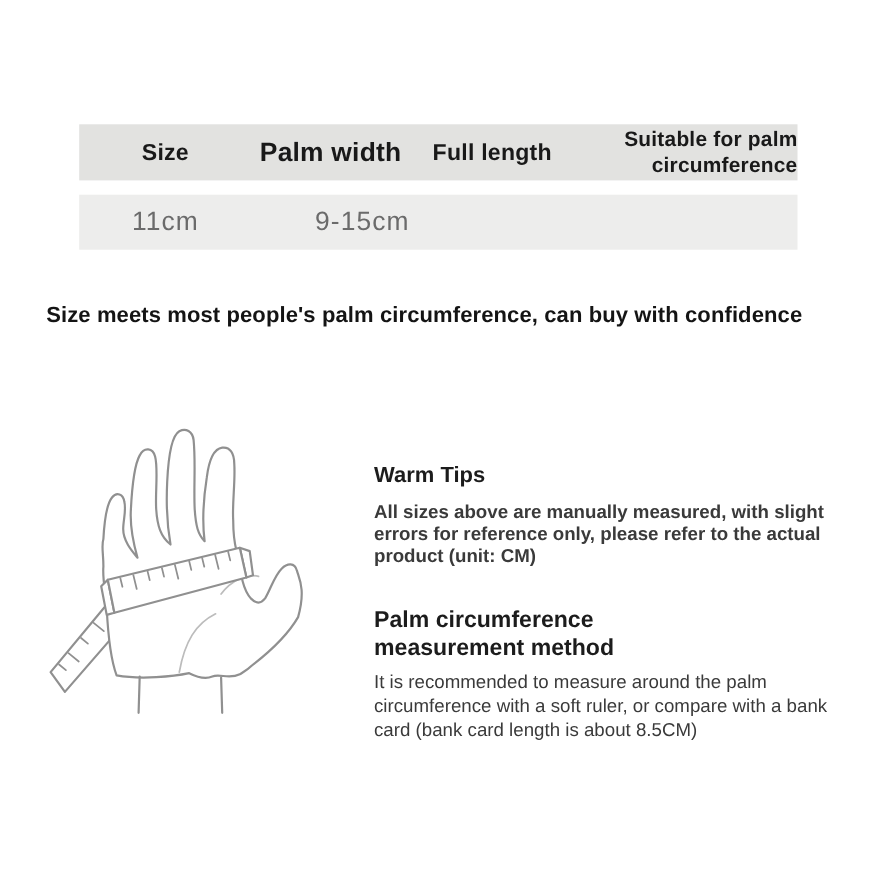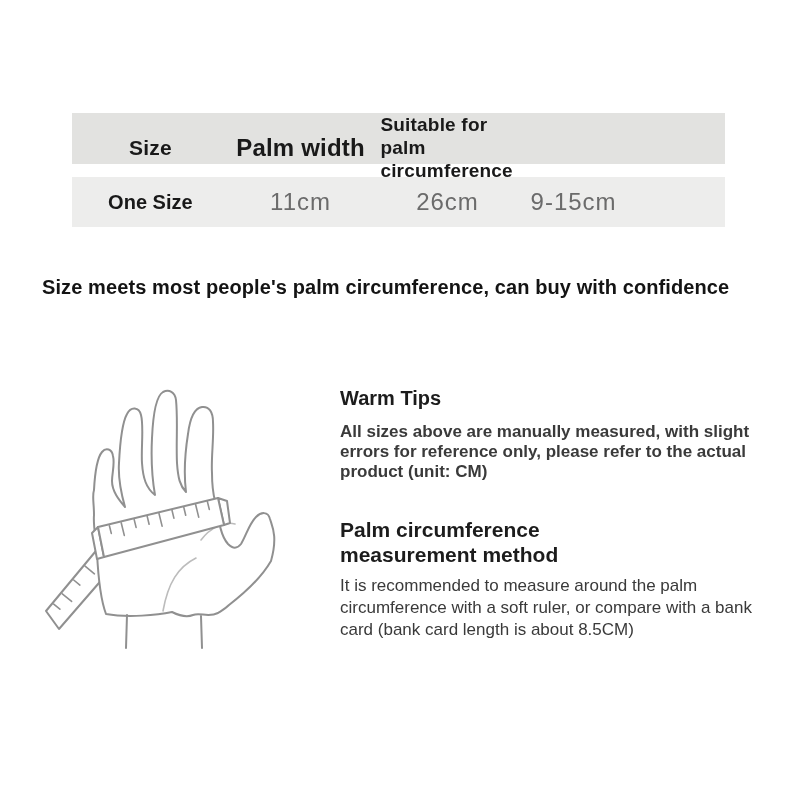--- a/index.html
+++ b/index.html
@@ -6,50 +6,49 @@
   body{
     width:800px;height:800px;position:relative;background:#ffffff;
     font-family:"Liberation Sans", sans-serif;color:#1b1b1b;overflow:hidden;
   }
   
   .size-table{position:absolute;left:72px;top:113px;width:653px;}
   .t-row{display:grid;grid-template-columns:24% 22% 23% 31%;align-items:center;}
   .t-head{height:51px;background:#e2e2e0;}
   .t-body{height:50px;background:#ededec;margin-top:13px;}
   .cell{text-align:center;}
-  .cell.last{text-align:left;padding-left:8px;}
+  .cell.last{text-align:right;padding-left:8px;}
   .h-cell{font-weight:bold;color:#191919;font-size:21px;letter-spacing:.2px;}
   .h-cell.big{font-size:24px;}
   .h-cell.last{font-size:19px;line-height:23px;}
   .d-label{font-weight:bold;font-size:20px;color:#191919;}
   .d-val{font-size:24px;color:#6b6b6b;font-weight:400;letter-spacing:1px;}
   
   .banner{position:absolute;left:42px;top:276px;font-size:20px;font-weight:bold;color:#141414;letter-spacing:.1px;text-align:right;}
   
   .hand{position:absolute;left:28px;top:368px;width:300px;height:292px;}
   
-  .right-col{position:absolute;left:340px;top:386px;width:445px;}
+  .right-col{position:absolute;left:340px;top:420px;width:445px;}
   .tips-title{font-size:20px;font-weight:bold;color:#1c1c1c;margin:0 0 12px 0;line-height:24px;}
   .tips-body{font-size:17px;font-weight:bold;color:#3a3a3a;line-height:20px;width:440px;margin:0;}
   .meas-title{font-size:21px;font-weight:bold;color:#1c1c1c;line-height:25px;width:300px;margin:35px 0 0 0;}
   .meas-body{font-size:17px;font-weight:normal;color:#3a3a3a;line-height:22px;width:426px;margin:8px 0 0 0;}
 </style>
 </head>
 <body>
 
 <div class="size-table">
   <div class="t-row t-head">
     <div class="cell h-cell">Size</div>
     <div class="cell h-cell big">Palm width</div>
+    <div class="cell h-cell">Full length</div>
     <div class="cell h-cell last">Suitable for palm circumference</div>
   </div>
   <div class="t-row t-body">
-    <div class="cell d-label">One Size</div>
     <div class="cell d-val">11cm</div>
-    <div class="cell d-val">26cm</div>
     <div class="cell d-val last">9-15cm</div>
   </div>
 </div>
 
 <div class="banner">Size meets most people's palm circumference, can buy with confidence</div>
 
 <svg class="hand" viewBox="0 0 300 292" fill="none" stroke="#909090" stroke-width="2" stroke-linecap="round" stroke-linejoin="round">
 
   <g>
     <path d="M77 172 L18 243 L31 261 L90 193 Z" fill="#ffffff"></path>

